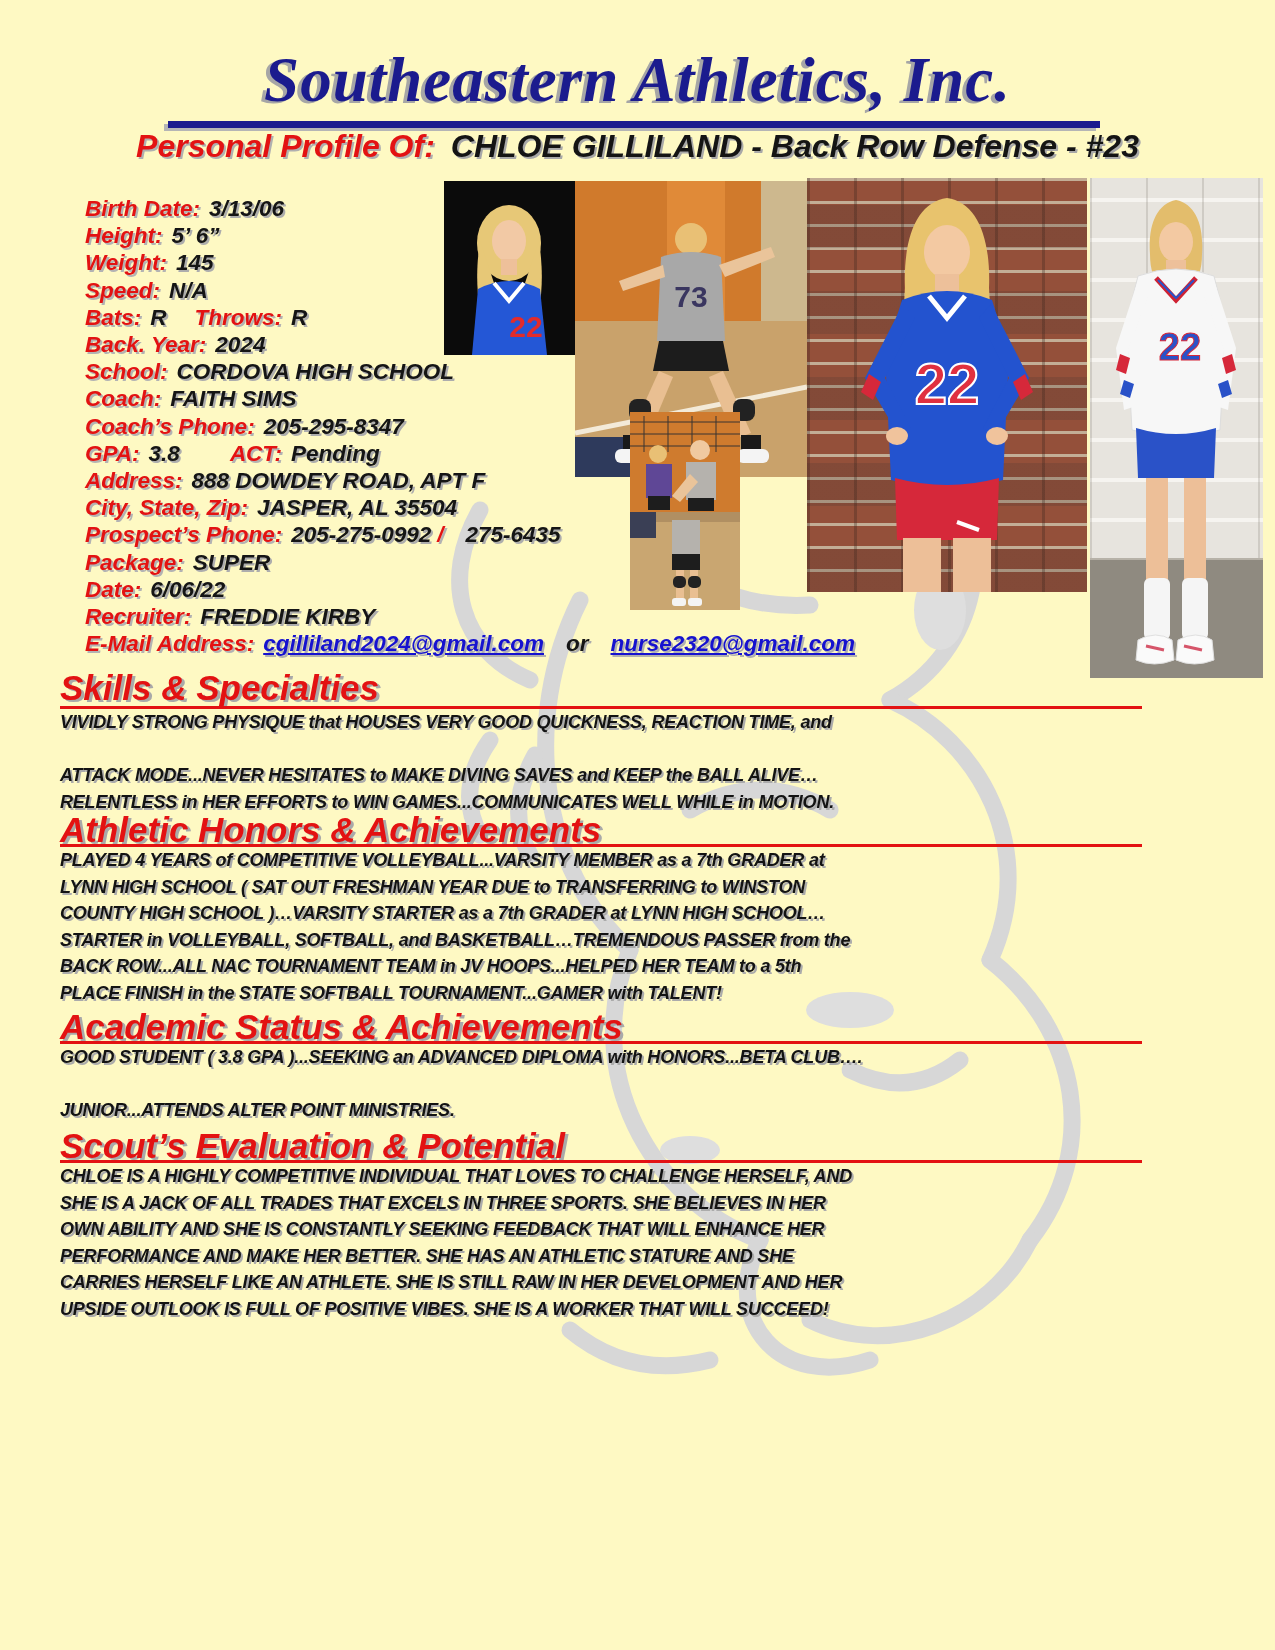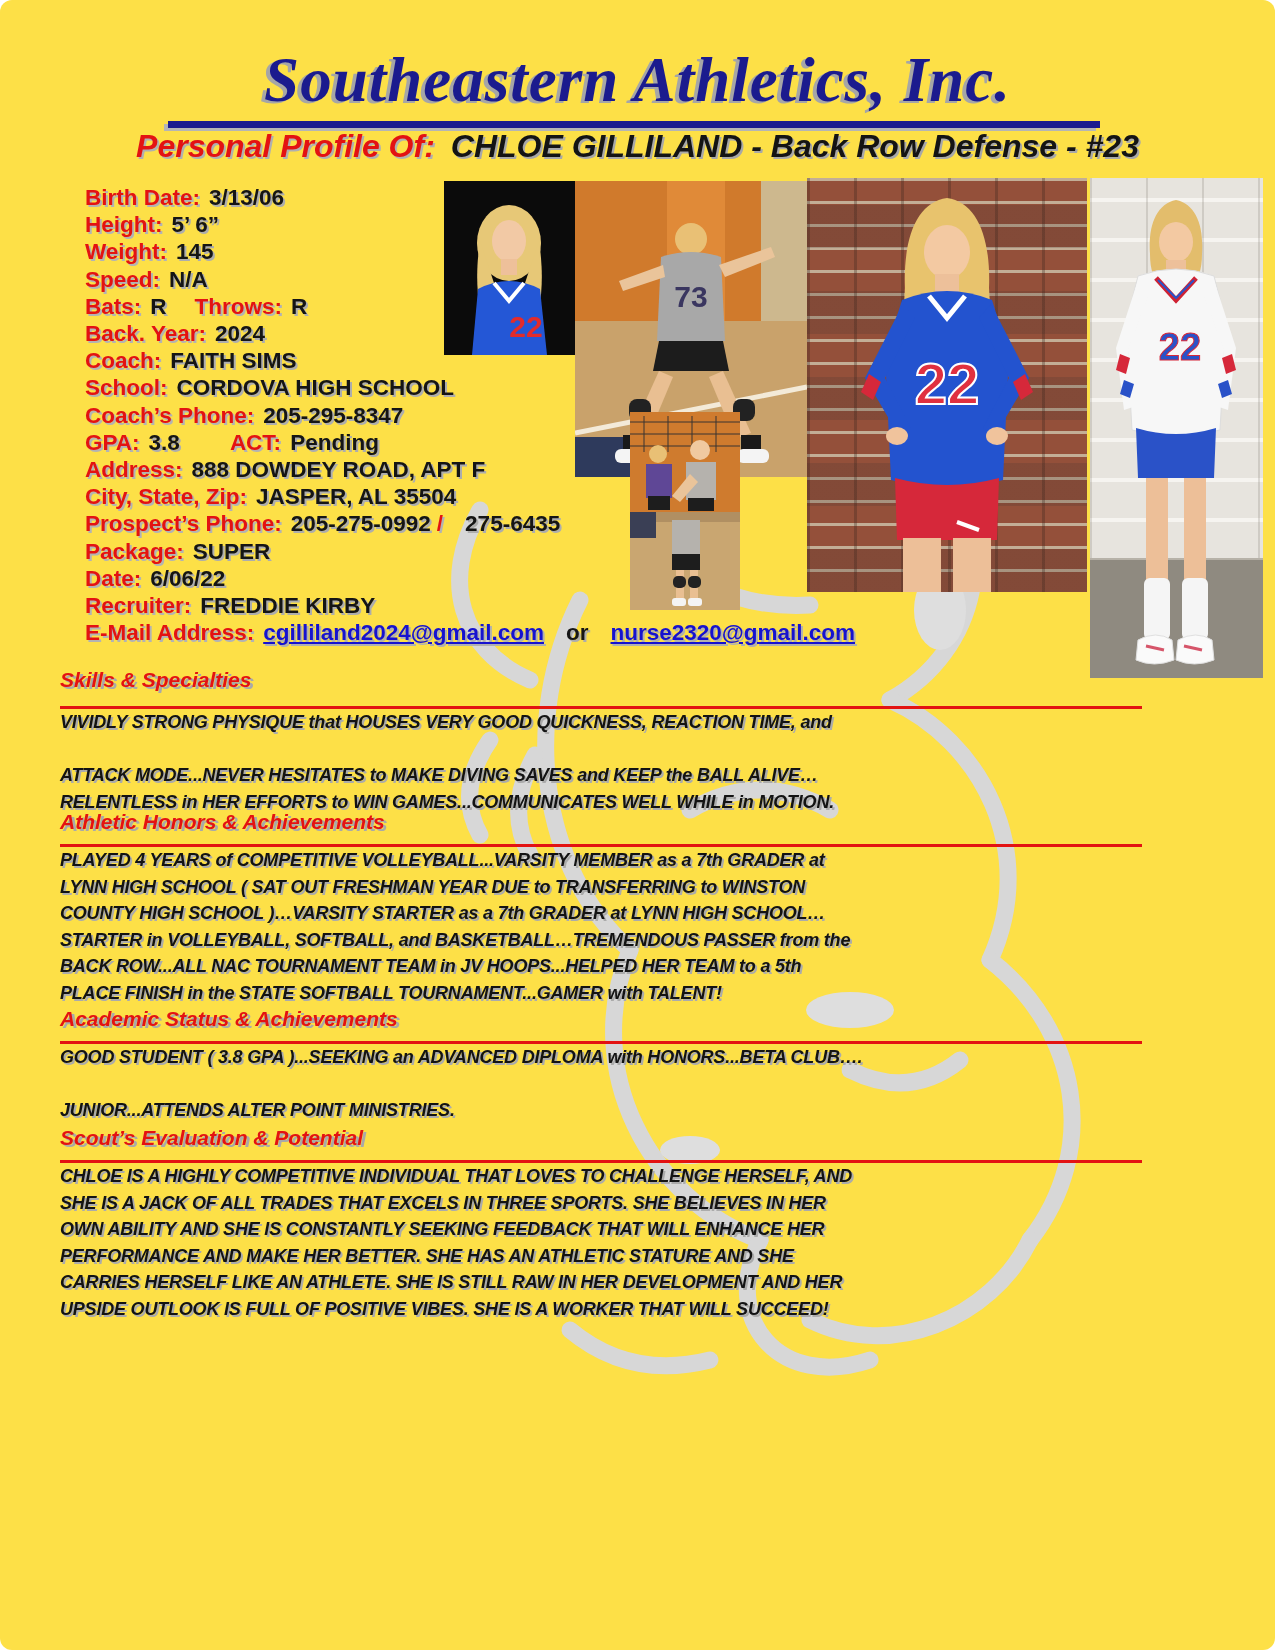--- a/index.html
+++ b/index.html
@@ -1,18 +1,18 @@
 <!DOCTYPE html>
 <html><head>
 <meta charset="utf-8">
 <style>
   html,body{margin:0;padding:0;background:#ffffff;}
   .page{
-    position:relative; width:1275px; height:1650px; background:#fde047;
-    overflow:hidden; font-family:"Liberation Sans",sans-serif;border-radius:12px;
+    position:relative; width:1275px; height:1650px; background:#fef9c3;
+    overflow:hidden; font-family:"Liberation Sans",sans-serif;
   }
   
   .watermark{position:absolute; left:330px; top:310px; width:850px; height:1120px; z-index:1;}
   
   .title{
     position:absolute; left:0; top:44px; width:100%; text-align:center;
     font-family:"Liberation Serif",serif; font-style:italic; font-weight:bold;
     font-size:63px; color:#1b1b8e; letter-spacing:1px;
     text-shadow:-4px 2px 0 #a6a6a6; z-index:3; white-space:nowrap;
   }
@@ -21,22 +21,22 @@
     background:#1b1b8e; box-shadow:-4px 3px 0 #b5b5b5; z-index:3;
   }
   .subtitle{
     position:absolute; left:0; top:128px; width:100%; text-align:center;
     font-size:32px; font-weight:bold; font-style:italic; z-index:3; white-space:nowrap;
   }
   .subtitle .red{color:#e31212; text-shadow:2px 2px 0 #b0b0b0; margin-right:16px;}
   .subtitle .blk{color:#141414; text-shadow:2px 2px 0 #a8a8a8;}
   
   .info{
-    position:absolute; left:85px; top:184px; z-index:3;
-    font-size:22.5px; font-weight:bold; line-height:27.2px; white-space:nowrap;
+    position:absolute; left:85px; top:195px; z-index:3;
+    font-size:22.5px; font-weight:bold; font-style:italic; line-height:27.2px; white-space:nowrap;
   }
   .info .lab{color:#e31212; text-shadow:2px 2px 0 #b3b3b3;}
   .info .val{color:#151515; text-shadow:2px 2px 0 #adadad; margin-left:9px;}
   .info .gap28{display:inline-block; width:28px;}
   .info .gap50{display:inline-block; width:50px;}
   .info .redslash{color:#e31212; text-shadow:2px 2px 0 #b3b3b3; margin:0 6px;}
   .info .email{
     color:#1612cf; text-decoration:underline; margin-left:9px;
     text-shadow:2px 2px 0 #b0b0b0; cursor:pointer;
   }
@@ -57,21 +57,21 @@
     background:
       repeating-linear-gradient(90deg, rgba(120,114,104,0.22) 0 2px, transparent 2px 56px),
       repeating-linear-gradient(0deg, #e7e4de 0 36px, #f6f4f0 36px 40px);
   }
   #photo-net{left:630px; top:412px; width:110px; height:198px; background:#cf7b2e;}
   .photo svg{position:absolute; left:0; top:0;}
   .floor-strip{position:absolute; left:0; bottom:0; width:100%; height:118px;
     background:#8f8a80; border-top:2px solid #b7b2a8;}
   
   .sec-h{
-    position:absolute; left:60px; z-index:3; font-size:21px; font-weight:bold; font-style:italic;
+    position:absolute; left:60px; z-index:3; font-size:35px; font-weight:bold; font-style:italic;
     color:#e31212; text-shadow:3px 2px 0 #a9a9a9; white-space:nowrap;
   }
   .sec-rule{position:absolute; left:60px; width:1082px; height:3px; background:#e31212; z-index:3;}
   .bodyline{
     position:absolute; left:60px; z-index:3; font-size:18px; font-weight:bold; font-style:italic;
     color:#131313; text-shadow:2px 2px 0 #ababab; white-space:nowrap; letter-spacing:-0.2px;
   }
 </style>
 </head>
 <body>
@@ -108,22 +108,22 @@
     <span class="red">Personal  Profile Of:</span><span class="blk">CHLOE GILLILAND - Back Row Defense - #23</span>
   </div>
 
   <div class="info">
     <div><span class="lab">Birth Date:</span><span class="val">3/13/06</span></div>
     <div><span class="lab">Height:</span><span class="val">5’ 6”</span></div>
     <div><span class="lab">Weight:</span><span class="val">145</span></div>
     <div><span class="lab">Speed:</span><span class="val">N/A</span></div>
     <div><span class="lab">Bats:</span><span class="val">R</span><span class="gap28"></span><span class="lab">Throws:</span><span class="val">R</span></div>
     <div><span class="lab">Back. Year:</span><span class="val">2024</span></div>
+    <div><span class="lab">School:</span><span class="val">CORDOVA HIGH SCHOOL</span></div>
     <div><span class="lab">Coach:</span><span class="val">FAITH SIMS</span></div>
-    <div><span class="lab">School:</span><span class="val">CORDOVA HIGH SCHOOL</span></div>
     <div><span class="lab">Coach’s Phone:</span><span class="val">205-295-8347</span></div>
     <div><span class="lab">GPA:</span><span class="val">3.8</span><span class="gap50"></span><span class="lab">ACT:</span><span class="val">Pending</span></div>
     <div><span class="lab">Address:</span><span class="val">888 DOWDEY ROAD, APT F</span></div>
     <div><span class="lab">City, State, Zip:</span><span class="val">JASPER, AL  35504</span></div>
     <div><span class="lab">Prospect’s Phone:</span><span class="val">205-275-0992</span><span class="redslash">/</span><span class="val" style="margin-left:16px">275-6435</span></div>
     <div><span class="lab">Package:</span><span class="val">SUPER</span></div>
     <div><span class="lab">Date:</span><span class="val">6/06/22</span></div>
     <div><span class="lab">Recruiter:</span><span class="val">FREDDIE KIRBY</span></div>
     <div><span class="lab">E-Mail Address:</span><span class="email">cgilliland2024@gmail.com</span><span class="orword">or</span><span class="email" style="margin-left:0">nurse2320@gmail.com</span></div>
   </div>

